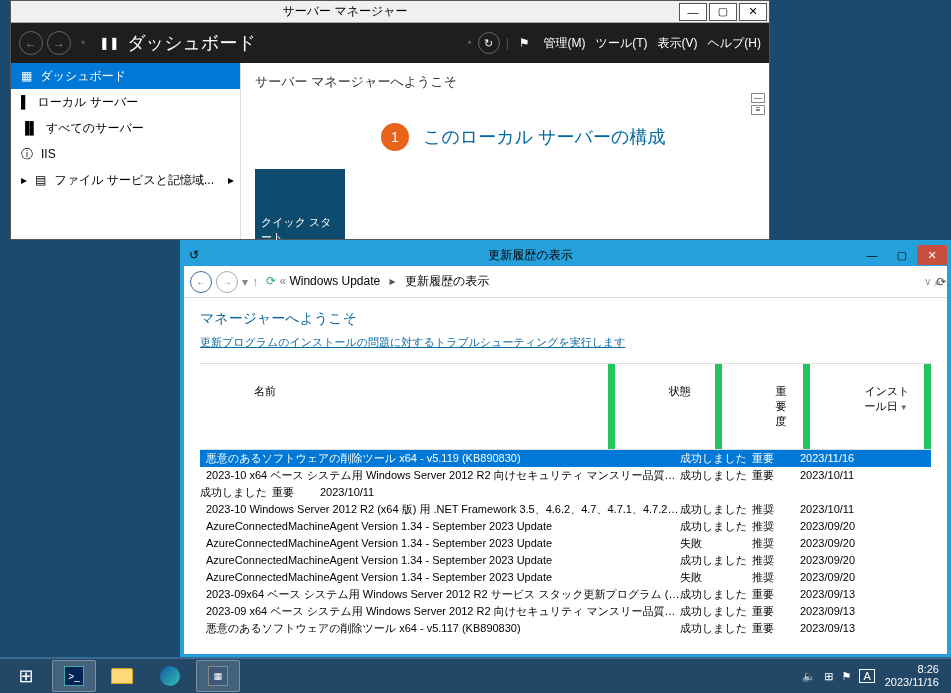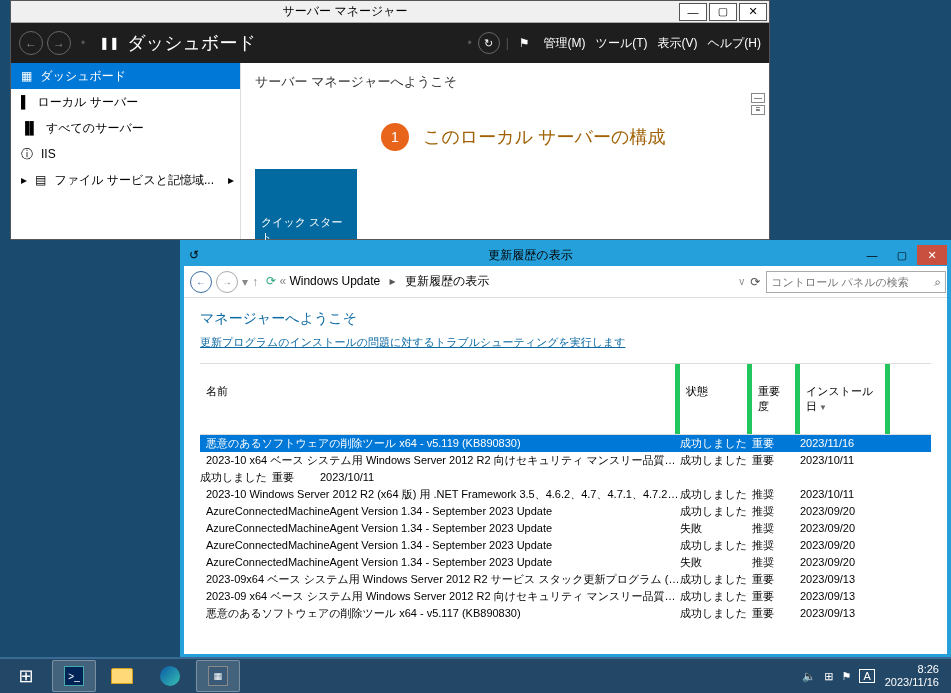--- a/index.html
+++ b/index.html
@@ -16,24 +16,24 @@
 .sm-dash-title { font-size: 18px; font-weight: 300; flex: 1; }
 .sm-header-sep { color: #555; margin: 0 6px; }
 .sm-refresh { width: 22px; height: 22px; border: 1px solid #666; border-radius: 50%; display:flex;align-items:center;justify-content:center;font-size:11px;}
 .sm-menu { margin-left: 10px; font-size: 12px; white-space: nowrap; }
 .sm-body { display: flex; height: calc(100% - 62px); }
 .sm-sidebar { width: 230px; border-right: 1px solid #ddd; background:#fff; }
 .sm-side-item { height: 26px; display: flex; align-items: center; padding-left: 10px; gap: 8px; font-size: 12px; }
 .sm-side-item.selected { background: #0078d7; color: #fff; }
 .sm-main { flex: 1; padding: 10px 14px; position: relative; }
 .sm-welcome { font-size: 13px; color: #333; }
-.sm-tile { position: absolute; left: 14px; bottom: 0; width: 102px; height: 70px; background: #0369a1; color: #fff; font-size: 11px; padding: 46px 6px 4px 6px; }
+.sm-tile { position: absolute; left: 14px; bottom: 0; width: 90px; height: 70px; background: #0c4a6e; color: #fff; font-size: 11px; padding: 46px 6px 4px 6px; }
 .sm-config-row { position: absolute; left: 140px; top: 60px; display: flex; align-items: center; gap: 14px; }
 .sm-config-num { width: 28px; height: 28px; border-radius: 50%; background: #e8641b; color: #fff; display: flex; align-items: center; justify-content: center; font-size: 14px; }
-.sm-config-text { font-size: 18px; color: #a16207; font-weight: 300; }
+.sm-config-text { font-size: 18px; color: #0369a1; font-weight: 300; }
 .sm-toggle { position: absolute; right: 4px; top: 30px; display:flex;flex-direction:column;gap:2px;}
 .sm-toggle span{width:14px;height:10px;border:1px solid #888;font-size:8px;text-align:center;line-height:8px;}
 
 
 .uh-window { position: absolute; left: 180px; top: 240px; width: 771px; height: 418px; background: #fff; border: 4px solid #26a0da; }
 .uh-titlebar { height: 22px; background: #26a0da; display: flex; align-items: center; color: #000; }
 .uh-title { flex: 1; text-align: center; font-size: 12px; }
 .uh-winbtns { display: flex; }
 .uh-winbtn { width: 30px; height: 20px; display: flex; align-items: center; justify-content: center; font-size: 11px; color:#000;}
 .uh-winbtn.close { background: #c94f3e; color: #fff; }
@@ -44,21 +44,21 @@
 .uh-crumb .sep { margin: 0 6px; color: #555; }
 .uh-search { margin-left: auto; display:flex;align-items:center;gap:6px;}
 .uh-search input { width: 180px; height: 22px; border: 1px solid #aaa; padding: 0 4px; font-size: 11px; }
 .uh-search .mag { color:#666; font-size:12px; margin-left:-18px; }
 .uh-content { padding: 12px 16px 4px 16px; height: calc(100% - 54px); display:flex; flex-direction:column; }
 .uh-heading { color: #0b6aa3; font-size: 14px; margin-bottom: 6px; }
 .uh-desc { font-size: 11px; color: #333; margin-bottom: 2px; line-height: 1.5; }
 .uh-link { color: #0b6aa3; text-decoration: underline; cursor: pointer; }
 .uh-table { flex:1; overflow: hidden; margin-top: 10px; }
 .uh-th { display: flex; border-top: 1px solid #ddd; border-bottom: 1px solid #ddd; background: #fff; font-size: 11px; }
-.uh-th > div { padding: 20px 6px; border-right: 5px solid #22c55e; }
+.uh-th > div { padding: 20px 6px; border-right: 7px solid #22c55e; margin-left: 48px; }
 .uh-tr { display: flex; font-size: 11px; height: 17px; align-items:center; white-space: nowrap; overflow:hidden; }
 .uh-tr.selected { background: #0078d7; color: #fff; }
 .col-name { width: 480px; overflow: hidden; text-overflow: ellipsis; padding-left:6px;}
 .col-status { width: 72px; }
 .col-sev { width: 48px; }
 .col-date { width: 90px; }
 .uh-th .col-name{width:480px;} .uh-th .col-status{width:72px;} .uh-th .col-sev{width:48px;} .uh-th .col-date{width:90px;}
 .uh-th .hdr-caret{font-size:8px;margin-left:2px;color:#666;}
 
 
@@ -159,21 +159,20 @@
     <span class="uh-crumb">
       <span style="color:#3a8;">⟳</span>
       <span style="color:#888;"> « </span>
       <span>Windows Update</span>
       <span class="sep">▸</span>
       <span>更新履歴の表示</span>
     </span>
     <div class="uh-search">
       <span style="color:#888;font-size:10px;">v</span>
       <span style="color:#555;">⟳</span>
-      <input type="text" placeholder="コントロール パネルの検索" style="">
       <span class="mag">⌕</span>
     </div>
   </div>
   <div class="uh-content">
     <div class="uh-heading">マネージャーへようこそ</div>
     <div class="uh-desc"><span class="uh-link">更新プログラムのインストールの問題に対するトラブルシューティングを実行します</span></div>
     <div class="uh-table">
       <div class="uh-th">
         <div class="col-name">名前</div>
         <div class="col-status">状態</div>

